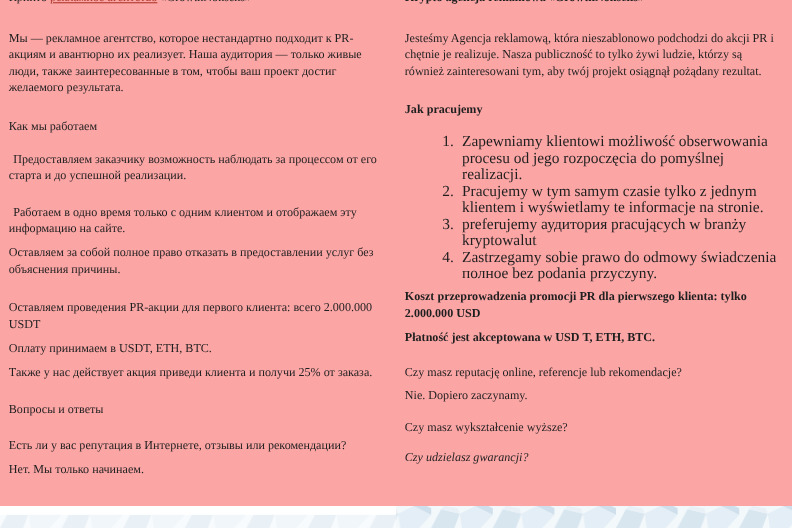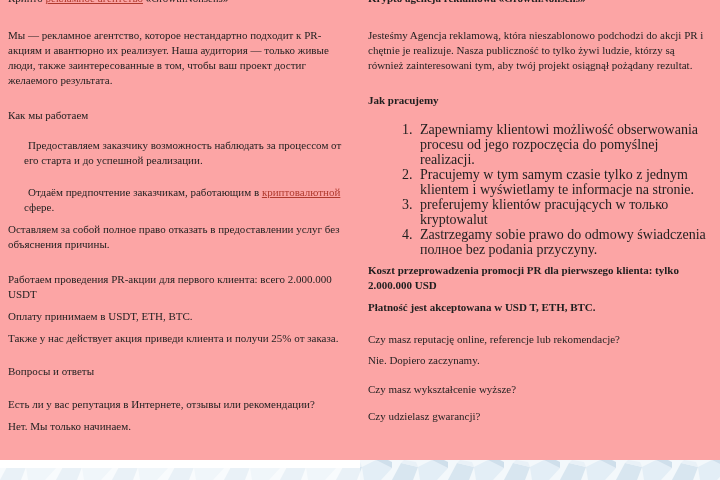--- a/index.html
+++ b/index.html
@@ -23,28 +23,28 @@
   .col-left  { padding: 0 14px 0 8px; }
   .col-right { padding: 0 10px 0 8px; }
   .col-inner { margin-top: -9px; }
   p, h3 {
     margin: 0;
     font-size: 11px;
     line-height: 15px;
     font-weight: normal;
   }
   .b { font-weight: bold; }
-  .indent { text-indent: 4px; margin-left: 16px; }
+  .indent { text-indent: 4px; }
   .mt22 { margin-top: 22px; }
   .mt20 { margin-top: 20px; }
   .mt18 { margin-top: 18px; }
   .mt17 { margin-top: 17px; }
   .mt15 { margin-top: 15px; }
   .mt14 { margin-top: 14px; }
-  .mt12 { margin-top: 12px; }
+  .mt12 { margin-top: 12px; font-style: italic; }
   .mt7  { margin-top: 7px; }
   .mt6  { margin-top: 6px; }
   a.redlink {
     color: #b03a2e;
     text-decoration: underline;
     text-decoration-color: #b03a2e;
     cursor: pointer;
   }
   ol.steps {
     margin: 14px 0 0 0;
@@ -71,26 +71,26 @@
     <div class="col col-left">
       <div class="col-inner">
         <p><span>Крипто </span><a class="redlink">рекламное агентство</a><span> «GrowthNonsens»</span></p>
 
         <p class="mt22">Мы — рекламное агентство, которое нестандартно подходит к PR-акциям и авантюрно их реализует. Наша аудитория — только живые люди, также заинтересованные в том, чтобы ваш проект достиг желаемого результата.</p>
 
         <h3 class="mt20">Как мы работаем</h3>
 
         <p class="mt15 indent">Предоставляем заказчику возможность наблюдать за процессом от его старта и до успешной реализации.</p>
 
+        <p class="mt18 indent">Работаем в одно время только с одним клиентом и отображаем эту информацию на сайте.</p>
 
-        <p class="mt17 indent"><span>Отдаём предпочтение заказчикам, работающим в </span><a class="redlink">криптовалютной</a><span> сфере.</span></p>
 
         <p class="mt7">Оставляем за собой полное право отказать в предоставлении услуг без объяснения причины.</p>
 
-        <p class="mt20">Работаем проведения PR-акции для первого клиента: всего 2.000.000 USDT</p>
+        <p class="mt20">Оставляем проведения PR-акции для первого клиента: всего 2.000.000 USDT</p>
         <p class="mt7">Оплату принимаем в USDT, ETH, BTC.</p>
         <p class="mt7">Также у нас действует акция приведи клиента и получи 25% от заказа.</p>
 
         <h3 class="mt18">Вопросы и ответы</h3>
 
         <p class="mt18">Есть ли у вас репутация в Интернете, отзывы или рекомендации?</p>
         <p class="mt7">Нет. Мы только начинаем.</p>
 
       </div>
     </div>
@@ -99,21 +99,21 @@
       <div class="col-inner">
         <p class="b">Krypto agencja reklamowa «GrowthNonsens»</p>
 
         <p class="mt22">Jesteśmy Agencja reklamową, która nieszablonowo podchodzi do akcji PR i chętnie je realizuje. Nasza publiczność to tylko żywi ludzie, którzy są również zainteresowani tym, aby twój projekt osiągnął pożądany rezultat.</p>
 
         <h3 class="b mt20">Jak pracujemy</h3>
 
         <ol class="steps">
           <li>Zapewniamy klientowi możliwość obserwowania procesu od jego rozpoczęcia do pomyślnej realizacji.</li>
           <li>Pracujemy w tym samym czasie tylko z jednym klientem i wyświetlamy te informacje na stronie.</li>
-          <li>preferujemy klientów pracujących w только kryptowalut</li>
+          <li>preferujemy аудитория pracujących w branży kryptowalut</li>
           <li>Zastrzegamy sobie prawo do odmowy świadczenia полное bez podania przyczyny.</li>
         </ol>
 
         <p class="b mt6">Koszt przeprowadzenia promocji PR dla pierwszego klienta: tylko 2.000.000 USD</p>
         <p class="b mt7">Płatność jest akceptowana w USD T, ETH, BTC.</p>
 
 
         <p class="mt17">Czy masz reputację online, referencje lub rekomendacje?</p>
         <p class="mt6">Nie. Dopiero zaczynamy.</p>
 

